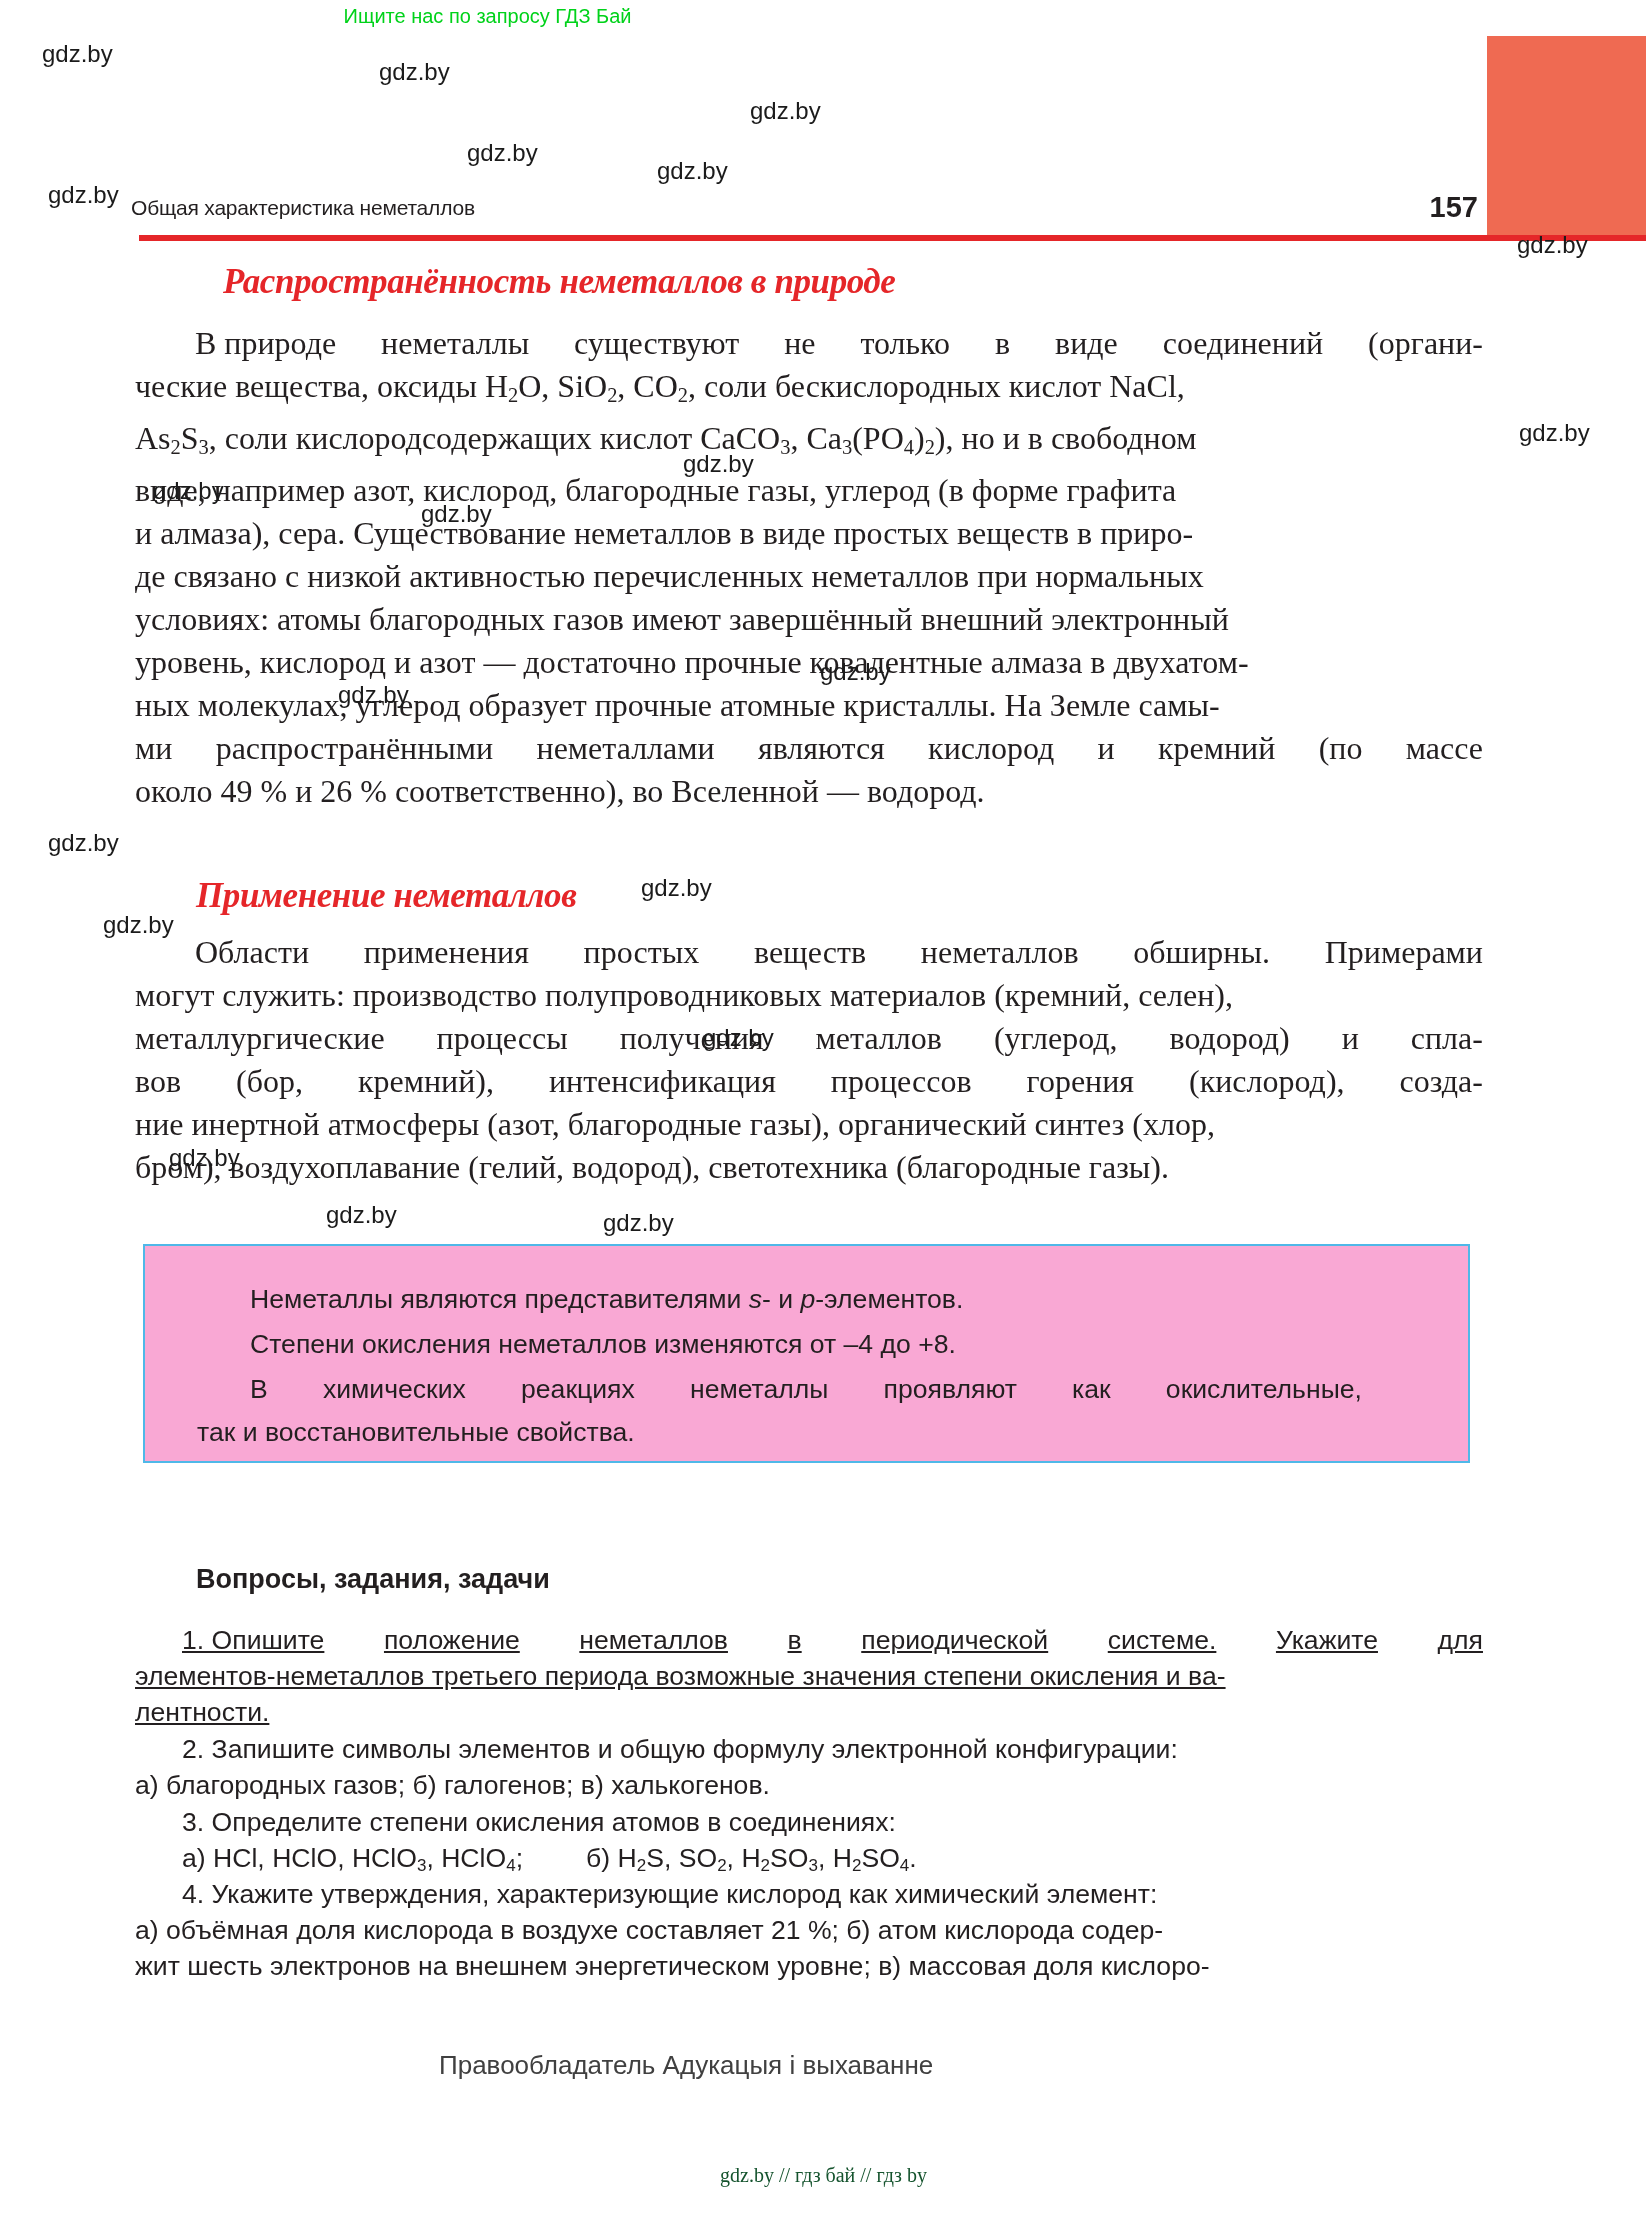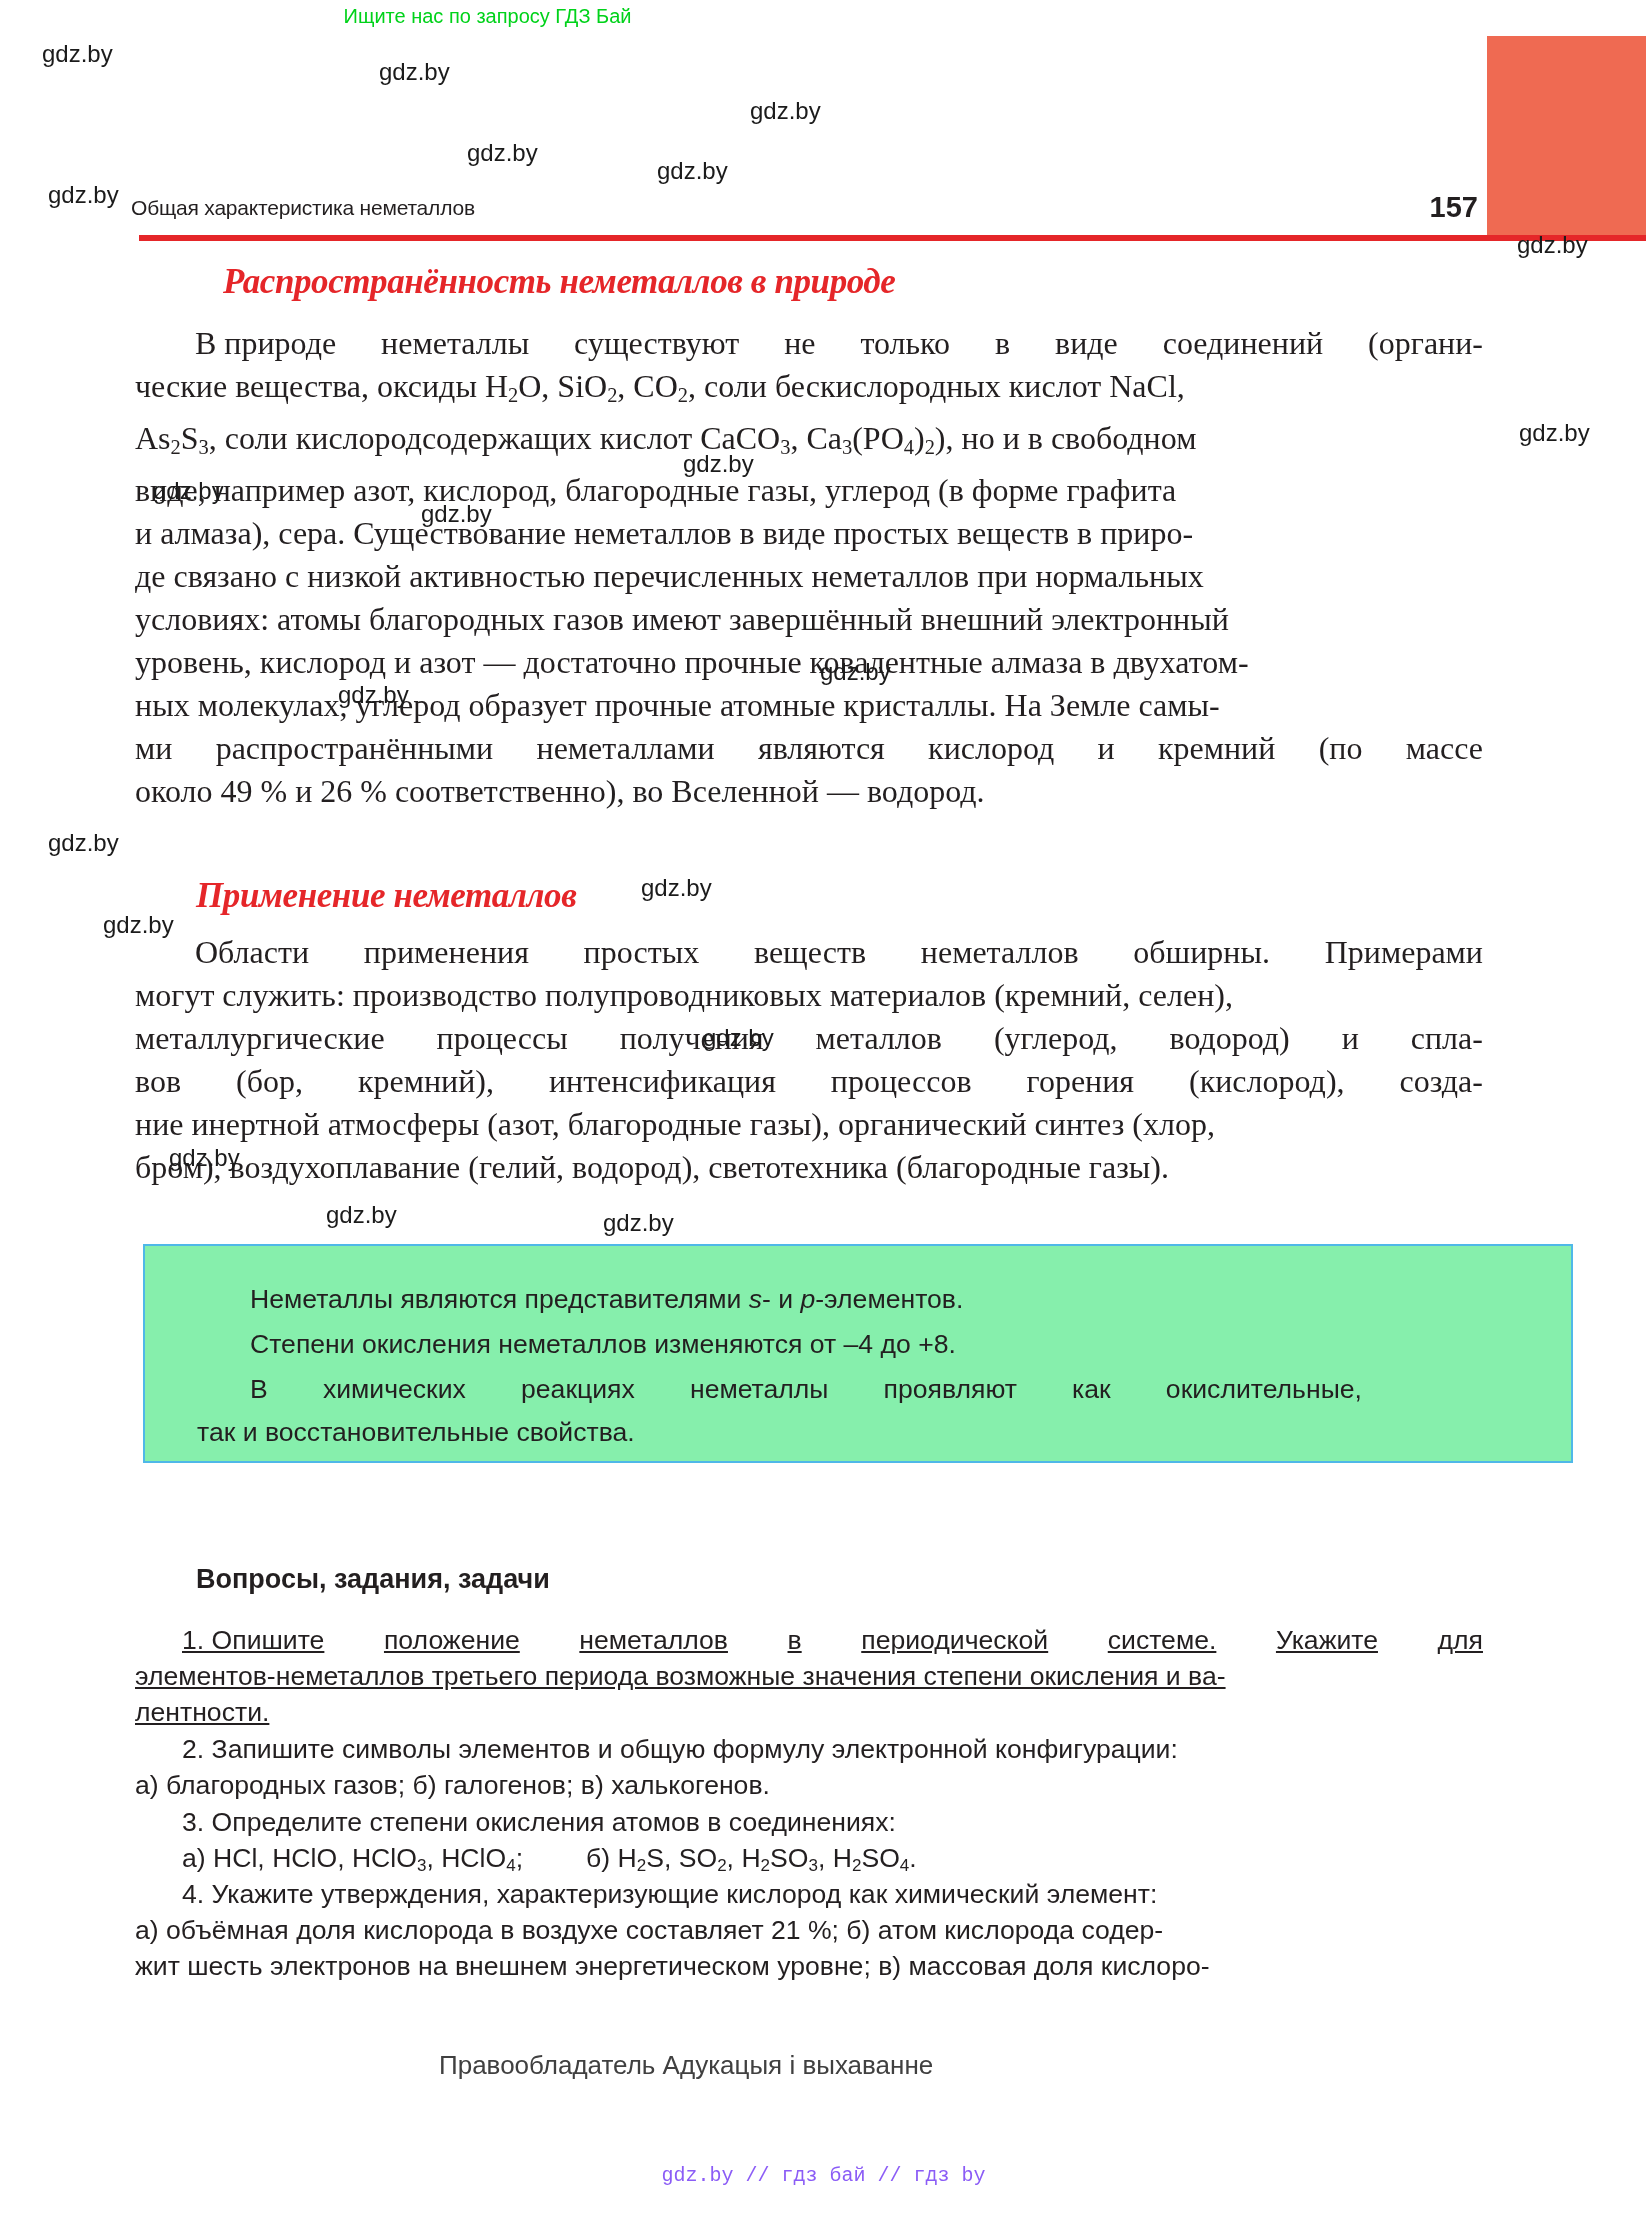--- a/index.html
+++ b/index.html
@@ -110,23 +110,23 @@
   .body-line.justify > span { white-space: pre; }
   .indent { padding-left: 60px; }
 
   sub { font-size: 0.64em; vertical-align: -0.25em; }
 
   
   .callout {
     position: absolute;
     left: 143px;
     top: 1244px;
-    width: 1430px;
+    width: 1327px;
     height: 219px;
-    background: #86efac;
+    background: #f9a8d4;
     border: 2.4px solid #4fb8e8;
     box-sizing: border-box;
     text-align: center;
   }
   .callout-inner {
     position: absolute;
     left: 0;
     top: 0;
     width: 100%;
     height: 100%;
@@ -187,23 +187,23 @@
     font-size: 26px;
     color: #404040;
     white-space: nowrap;
   }
   .bottom-links {
     position: absolute;
     left: 0;
     top: 2164px;
     width: 1647px;
     text-align: center;
-    font-family: Liberation Mono, monospace;
+    font-family: Liberation Serif, serif;
     font-size: 20px;
-    color: #8b5cf6;
+    color: #14532d;
     white-space: nowrap;
   }
 
   
   .wm {
     position: absolute;
     font-family: "Liberation Sans", sans-serif;
     font-size: 24px;
     color: #1b1b1b;
     white-space: nowrap;

